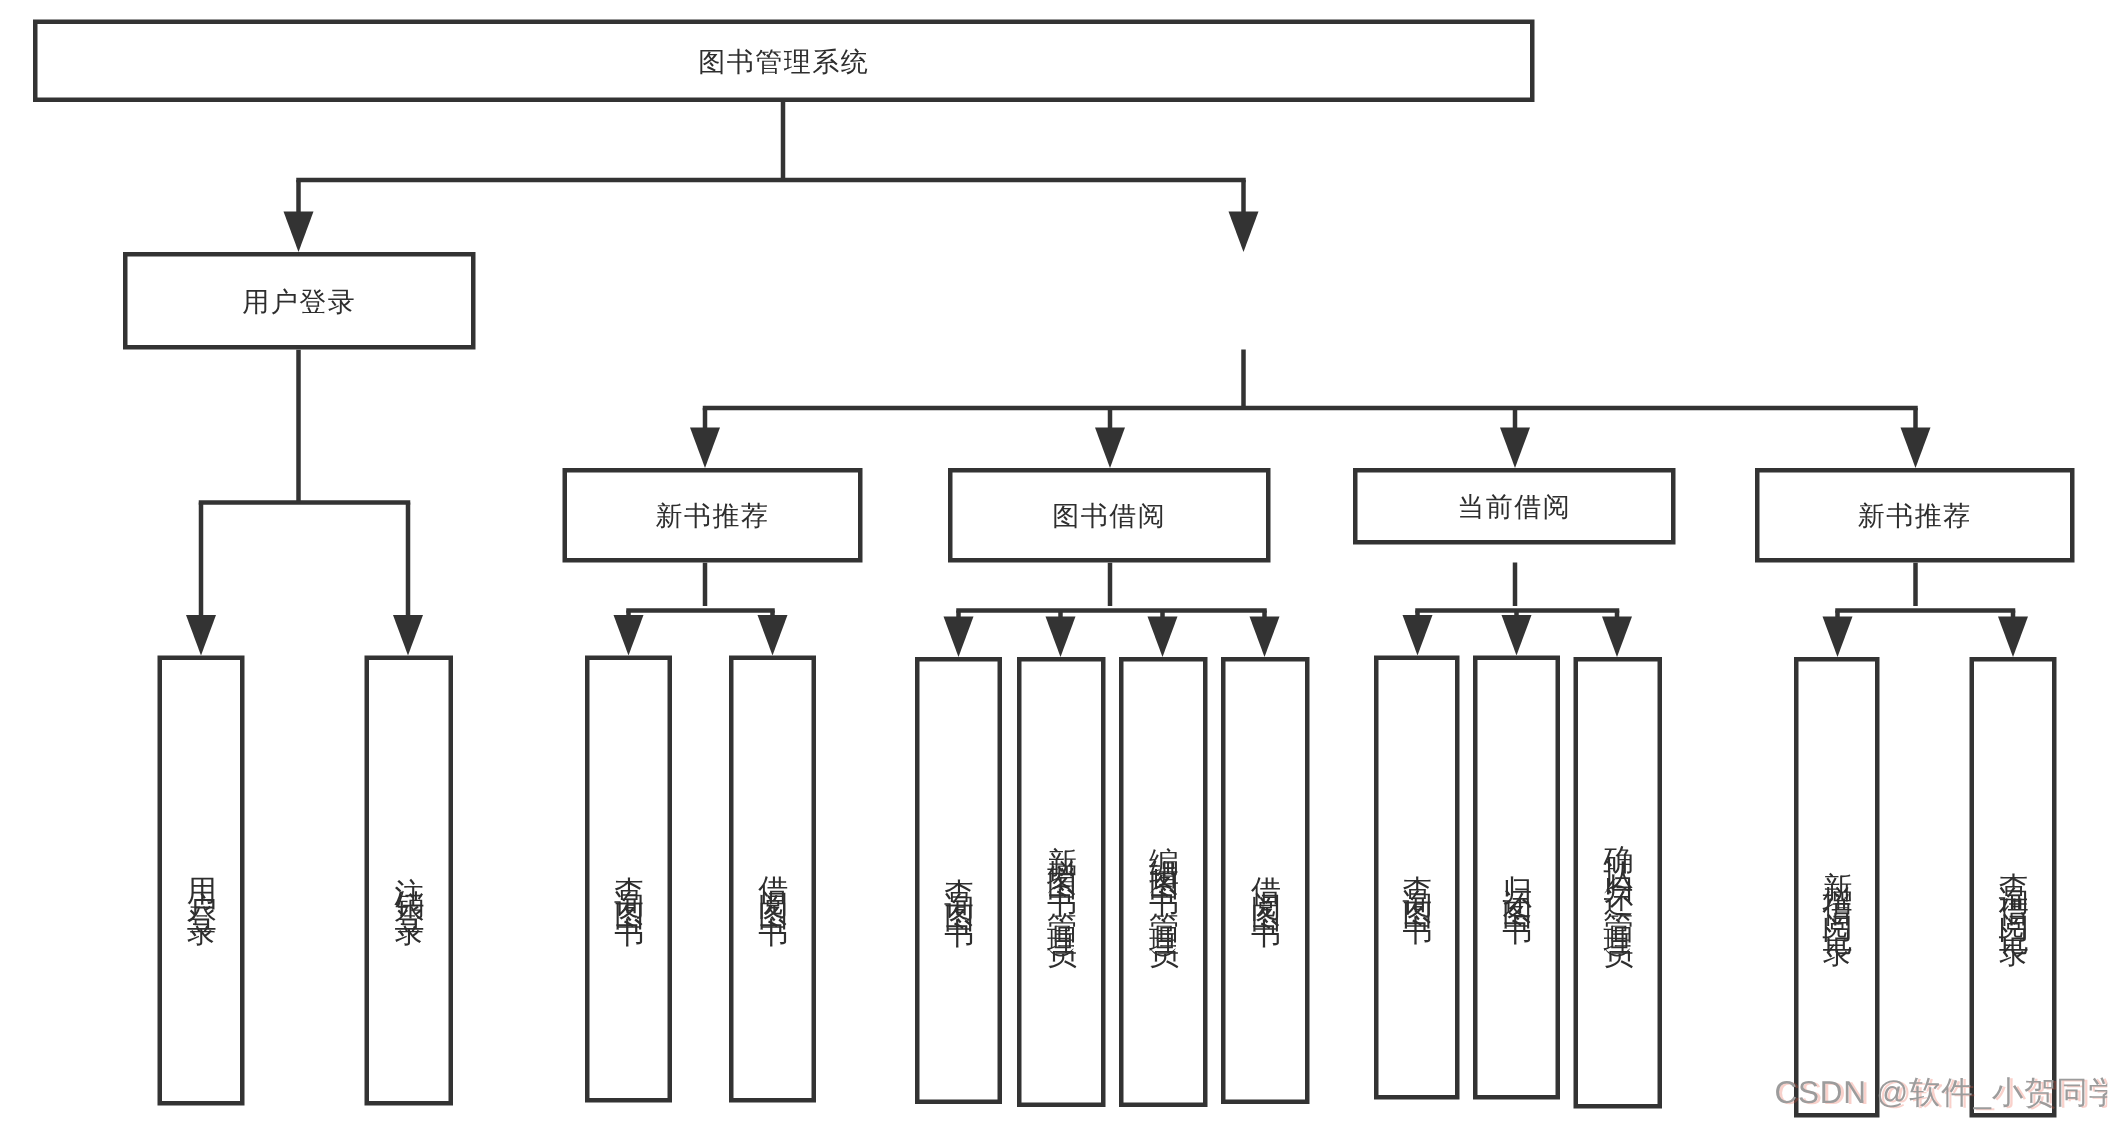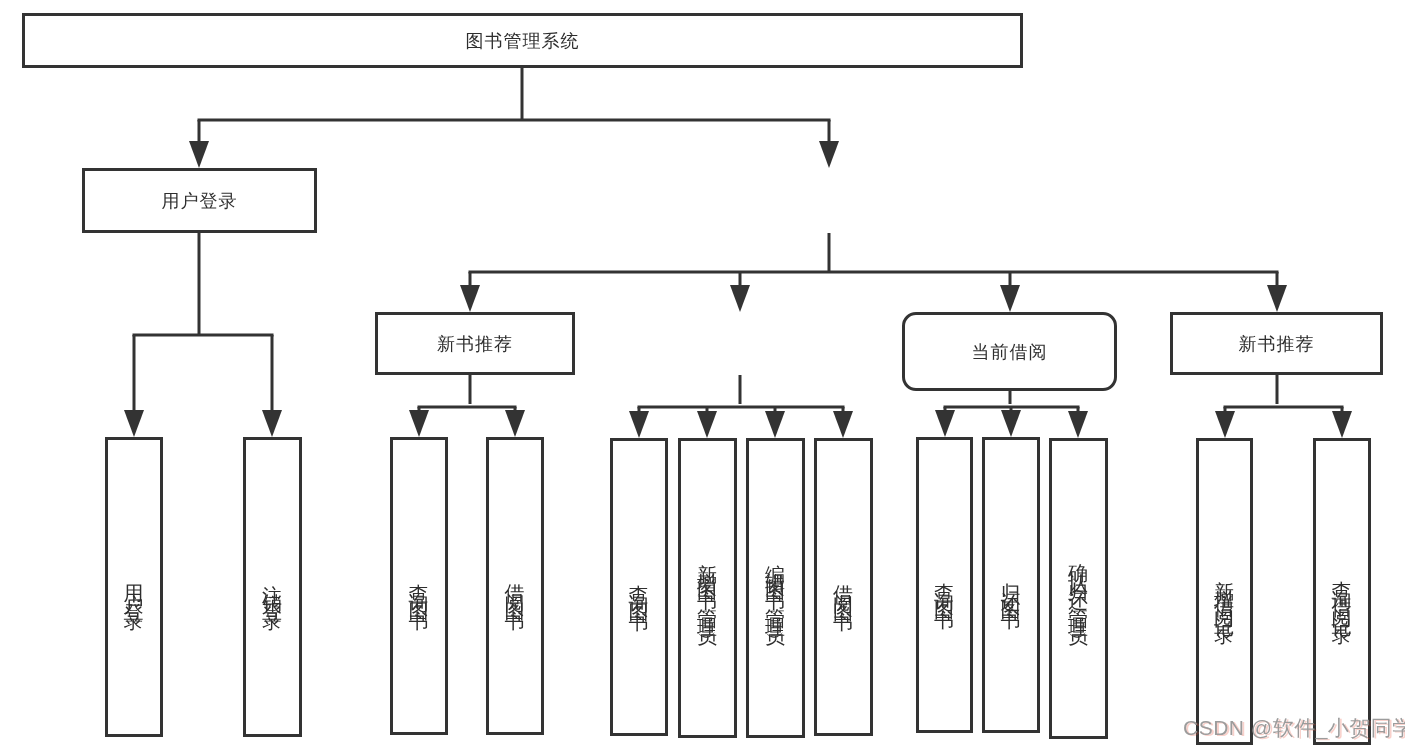--- a/index.html
+++ b/index.html
@@ -122,21 +122,24 @@
     <span>图书管理系统</span>
   </div>
 
   <div class="node node-h" style="left:82px; top:168px; width:235px; height:65px;">
     <span>用户登录</span>
   </div>
 
   <div class="node node-h" style="left:375px; top:312px; width:200px; height:63px;">
     <span>新书推荐</span>
   </div>
-  <div class="node node-h" style="left:902px; top:312px; width:215px; height:79px;border-radius:14px;">
+  <div class="node node-h" style="left:632px; top:312px; width:215px; height:63px;">
+    <span>图书借阅</span>
+  </div>
+  <div class="node node-h" style="left:902px; top:312px; width:215px; height:51px;">
     <span>当前借阅</span>
   </div>
   <div class="node node-h" style="left:1170px; top:312px; width:213px; height:63px;">
     <span>新书推荐</span>
   </div>
 
   <div class="node node-v" style="left:105px; top:437px; width:58px; height:300px;">
     <span class="vtext">用户登录</span>
   </div>
   <div class="node node-v" style="left:243px; top:437px; width:59px; height:300px;">

